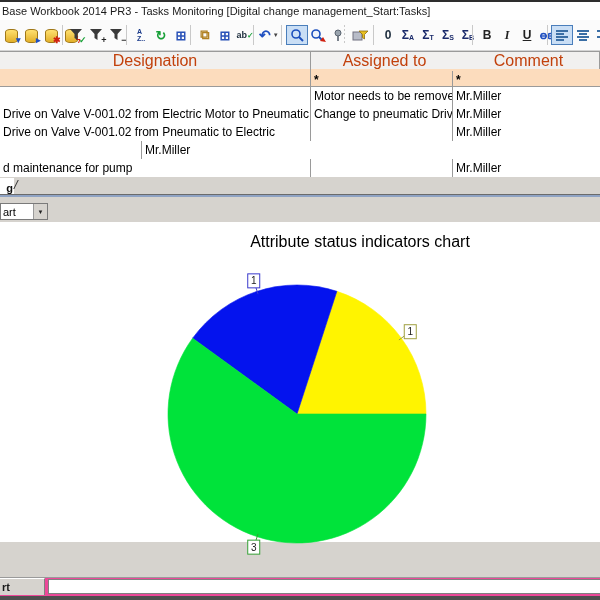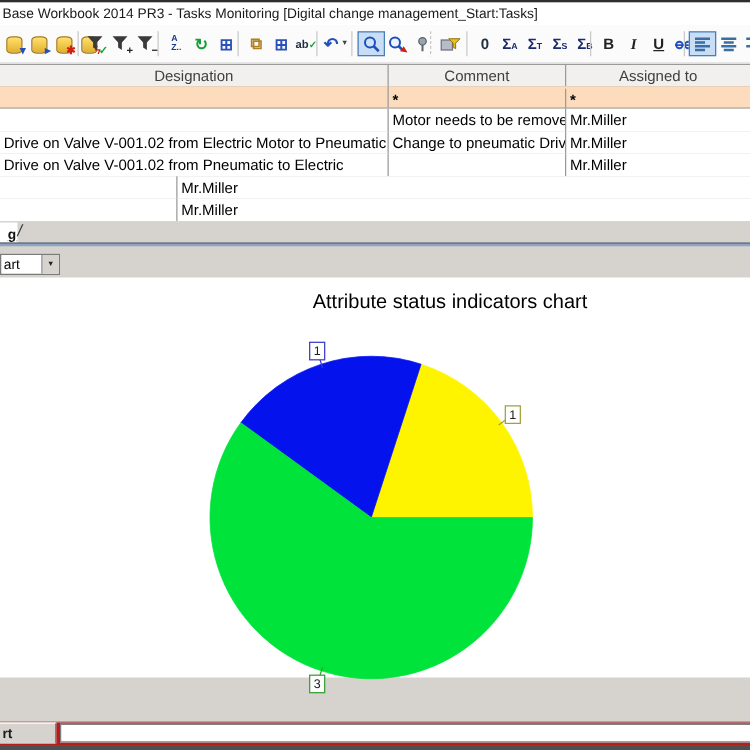--- a/index.html
+++ b/index.html
@@ -31,21 +31,21 @@
            font-weight:bold;color:#1a3a8a;}
   .g-green{color:#18a038;font-size:13px;} .g-blue{color:#2a52b8;font-size:13px;} .g-gold{color:#b08020;font-size:13px;}
   .g-undo{color:#2050c0;font-size:14px;} .caret{font-size:6px;color:#444;margin-left:2px;}
   .abctxt{font-size:9px;font-weight:bold;color:#203040;} .abcchk{font-size:8px;color:#18a038;font-weight:bold;}
   .sg{font-size:12px;color:#1a2a6a;} .sgs{font-size:7px;color:#1a2a6a;margin-top:4px;font-weight:bold;}
   .zero{color:#203040;} .ul{text-decoration:underline;} .it{font-style:italic;font-family:"Liberation Serif",serif;}
   
   #grid{left:0;top:51px;width:600px;height:126px;background:#fff;overflow:hidden;}
   .gr{position:absolute;left:0;width:600px;display:flex;}
   .hdr{top:0;height:17px;background:#f1f0ef;border-top:1px solid #9a9a9a;border-bottom:1px solid #9a9a9a;}
-  .hdr .gc{font-size:12px;color:#404040;justify-content:center;}
+  .hdr .gc{font-size:16px;color:#c2410c;justify-content:center;}
   .flt{top:18px;height:17px;background:#fcdcbd;border-bottom:1px solid #9a9a9a;}
   .gc{height:100%;display:flex;align-items:center;padding:0 3px;font-size:12px;color:#000;
       border-right:1px solid #9a9a9a;box-sizing:border-box;white-space:nowrap;overflow:hidden;}
   .c1{width:311px;} .c2{width:142px;} .c3{width:147px;border-right:none;}
   .drow{height:18px;border-bottom:1px solid #b8b8b8;background:#fff;}
   .r1{top:36px;} .r2{top:54px;} .r3{top:72px;} .r4{top:90px;} .r5{top:108px;}
   .star{font-size:12px;font-weight:bold;margin-top:2px;}
   
   #tabstrip{left:0;top:177px;width:600px;height:17px;background:#d6d3ce;}
   #sheet-tab{position:absolute;left:0;top:1px;width:14px;height:16px;background:#fff;
@@ -62,21 +62,21 @@
   #chart-select .btn{position:absolute;right:0;top:0;width:13px;height:15px;background:#d6d3ce;
                      border-left:1px solid #9a9a9a;display:flex;align-items:center;justify-content:center;
                      font-size:6px;color:#222;}
   
   #chart-pane{left:0;top:222px;width:600px;height:320px;background:#ffffff;}
   #chart-title{position:absolute;left:120px;top:11px;width:480px;text-align:center;
                font-size:16px;color:#000;}
   #pie-svg{position:absolute;left:0;top:0;width:600px;height:600px;pointer-events:none;}
   
   #btm-band{left:0;top:572px;width:600px;height:5px;background:#d6d3ce;border-bottom:1px solid #9a9a9a;}
-  #btm-tabbar{left:0;top:578px;width:600px;height:18px;background:#b91c1c;}
+  #btm-tabbar{left:0;top:578px;width:600px;height:18px;background:#ec4899;}
   #btm-tab{position:absolute;left:0;top:0;width:45px;height:17px;background:#d6d3ce;
            border-right:1px solid #808080;border-top:1px solid #fff;box-sizing:border-box;
            font-size:11px;font-weight:bold;color:#1a1a1a;line-height:16px;padding-left:2px;}
   #btm-scroll{position:absolute;left:48px;top:1px;width:560px;height:15px;background:#fff;
               border:1px solid #808080;box-sizing:border-box;}
   #btm-edge{left:0;top:596px;width:600px;height:4px;background:#4f4f4f;}
   svg{display:block;}
 </style>
 </head>
 <body>
@@ -282,22 +282,22 @@
         <rect x="1" y="7" width="12" height="2" fill="#3a6ea5"></rect>
           <rect x="5" y="10" width="8" height="2" fill="#3a6ea5"></rect>
         </svg>
       </span>
   </div>
 </div>
 
 <div class="abs" id="grid">
   <div class="gr hdr">
     <div class="gc c1">Designation</div>
+    <div class="gc c3">Assigned to</div>
     <div class="gc c2">Comment</div>
-    <div class="gc c3">Assigned to</div>
   </div>
   <div class="gr flt">
     <div class="gc c1"></div>
     <div class="gc c2 star">*</div>
     <div class="gc c3 star">*</div>
   </div>
   <div class="gr drow r1">
     <div class="gc c1"></div>
     <div class="gc c2">Motor needs to be removed</div>
     <div class="gc c3">Mr.Miller</div>
@@ -310,20 +310,21 @@
   <div class="gr drow r3">
     <div class="gc c1">Drive on Valve V-001.02 from Pneumatic to Electric</div>
     <div class="gc c2"></div>
     <div class="gc c3">Mr.Miller</div>
   </div>
   <div class="gr drow r4">
     <div class="gc c2"></div>
     <div class="gc c3">Mr.Miller</div>
   </div>
   <div class="gr drow r5">
+    <div class="gc c1">d maintenance for pump</div>
     <div class="gc c2"></div>
     <div class="gc c3">Mr.Miller</div>
   </div>
 </div>
 
 <div class="abs" id="tabstrip">
   <div id="sheet-tab">
     <span>g</span>
   </div>
   <span id="tab-slash">/</span>

